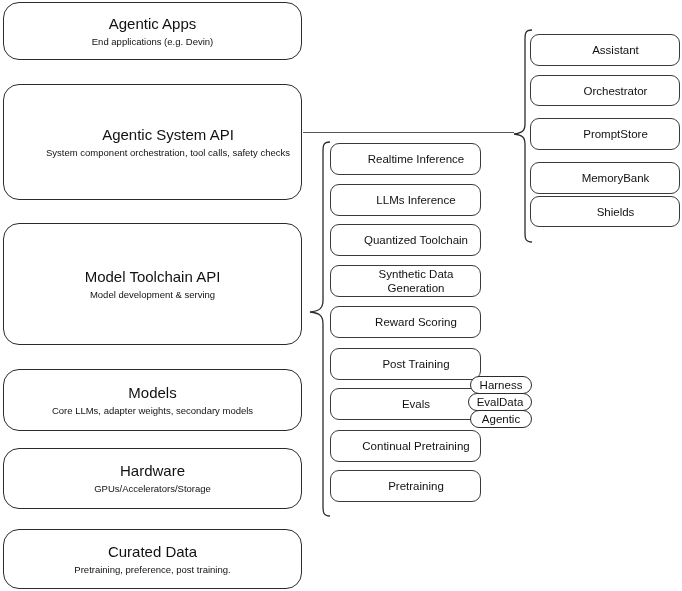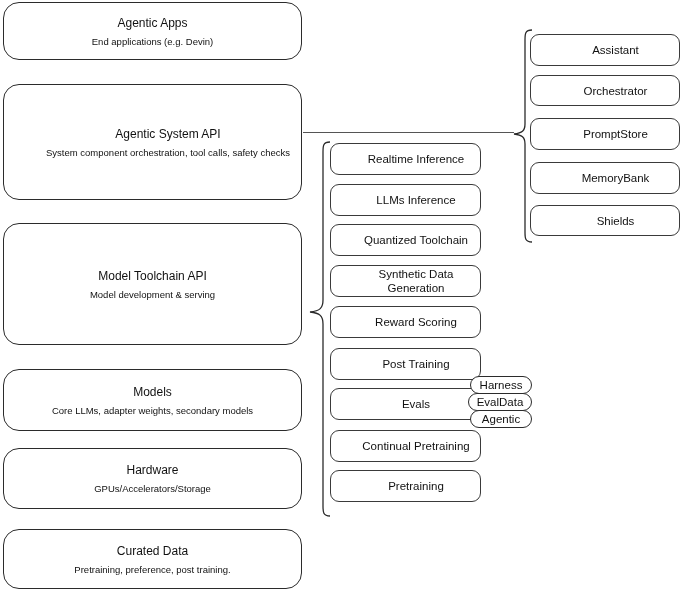--- a/index.html
+++ b/index.html
@@ -27,21 +27,21 @@
     display: flex;
     flex-direction: column;
     align-items: center;
     justify-content: center;
     text-align: center;
   }
   .layer {
     border-radius: 16px;
   }
   .layer .title {
-    font-size: 12px;
+    font-size: 15px;
     line-height: 17px;
     color: #111111;
   }
   .layer .subtitle {
     font-size: 9.5px;
     line-height: 13px;
     color: #111111;
     margin-top: 3px;
   }
   .chip {
@@ -172,17 +172,17 @@
   </div>
   <div class="node chip" style="left:530px; top:75px; width:150px; height:31px;">
     <span>Orchestrator</span>
   </div>
   <div class="node chip" style="left:530px; top:118px; width:150px; height:32px;">
     <span>PromptStore</span>
   </div>
   <div class="node chip" style="left:530px; top:162px; width:150px; height:32px;">
     <span>MemoryBank</span>
   </div>
-  <div class="node chip" style="left:530px; top:205px; width:150px; height:31px;">
+  <div class="node chip" style="left:530px; top:196px; width:150px; height:31px;">
     <span>Shields</span>
   </div>
 
 </div>
 
 </body></html>

